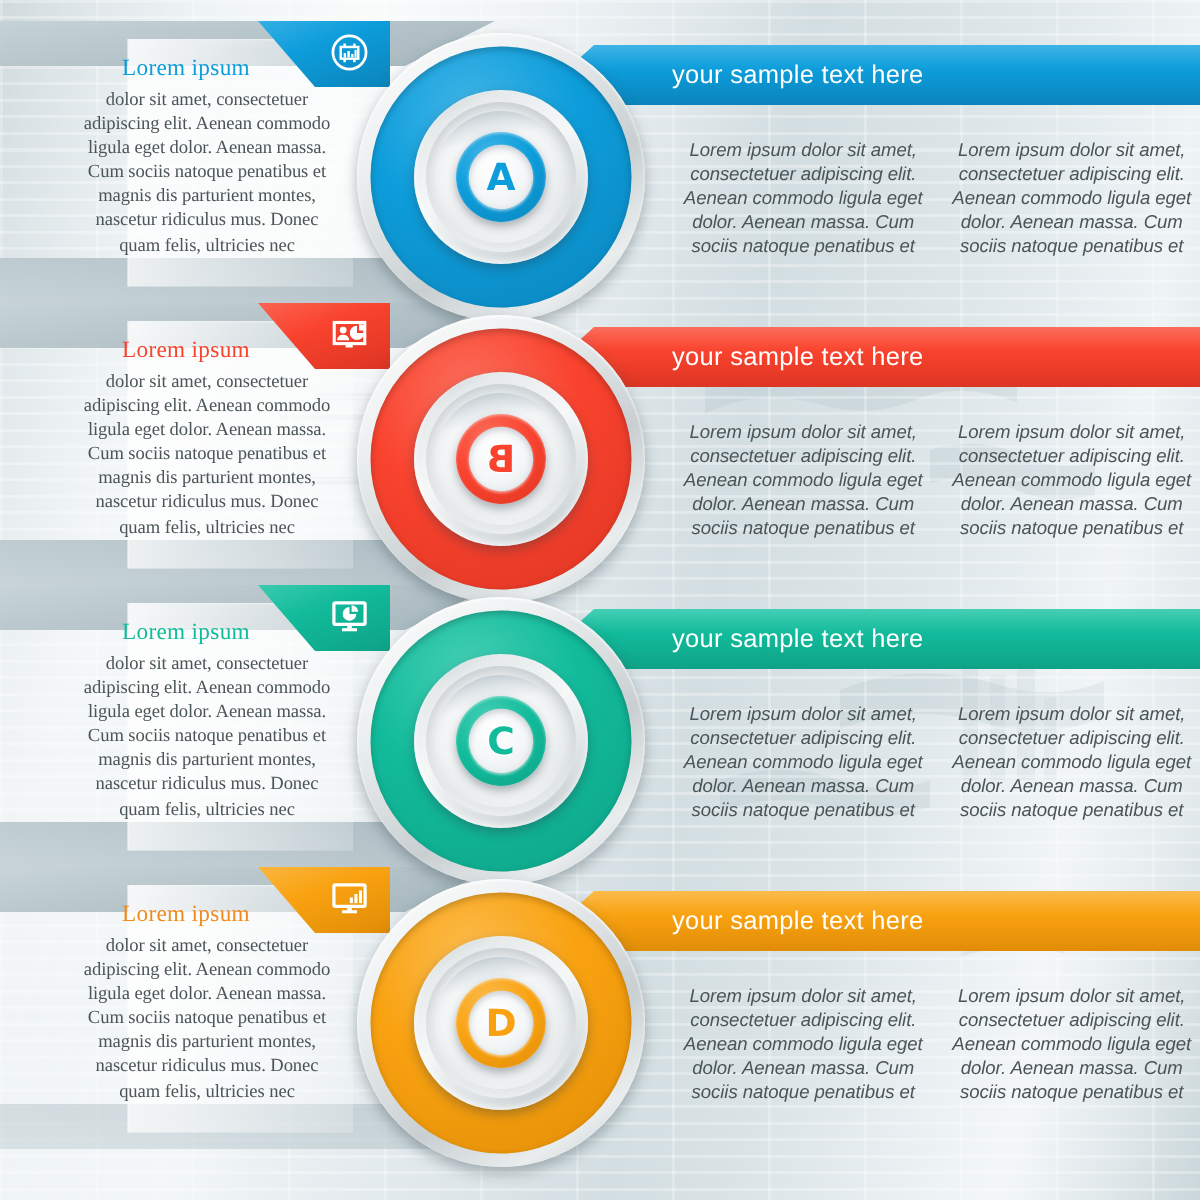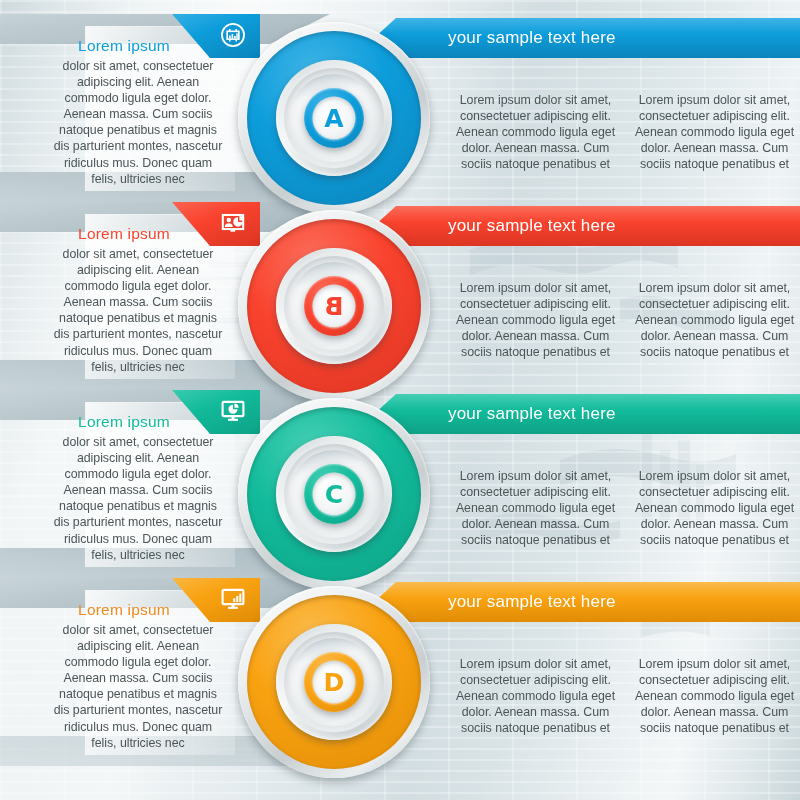--- a/index.html
+++ b/index.html
@@ -112,59 +112,61 @@
     color: #ffffff;
   }
   .tab-icon svg { display: block; }
 
   
   .left-text {
     position: absolute;
     left: 24px; top: 22px;
     width: 200px;
     text-align: center;
+    font-family: Liberation Serif, serif;
   }
   .lorem-heading {
     font-size: 15.5px;
     font-weight: 400;
     line-height: 20px;
     margin-bottom: 2px;
     letter-spacing: .2px;
   }
   .lorem-body {
     font-size: 12.4px;
     line-height: 16.1px;
     color: #4b5558;
     letter-spacing: -.05px;
     margin-left: 28px;
   }
 
   
   .banner {
     position: absolute;
-    left: 352px; top: 4px;
+    left: 352px; top: 16px;
     width: 448px; height: 40px;
   }
   .banner-text {
     position: absolute;
     left: 96px; top: 50%;
     transform: translateY(-50%);
     color: #ffffff;
     font-size: 17px;
     letter-spacing: .2px;
     white-space: nowrap;
   }
 
   
   .right-cols {
     position: absolute;
     left: 455px; top: 78px;
     width: 340px;
     display: flex;
     gap: 18px;
+    font-style: italic;
   }
   .right-col {
     width: 163px;
     font-size: 12.4px;
     line-height: 16.1px;
     color: #4b5558;
     text-align: center;
     letter-spacing: -.05px;
   }
 

